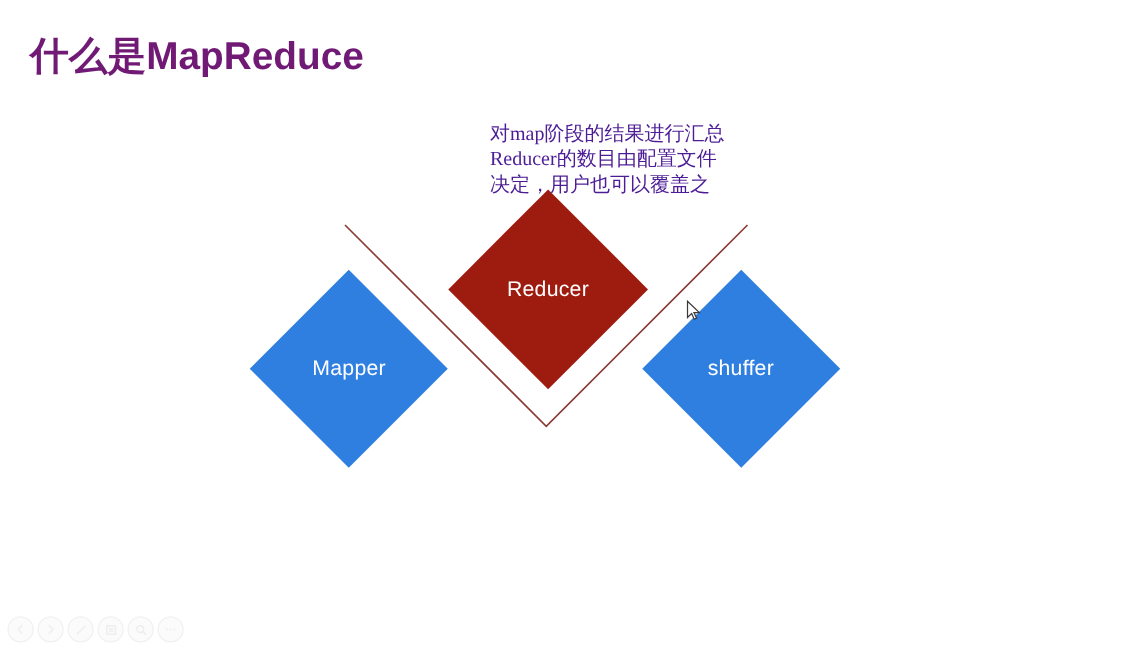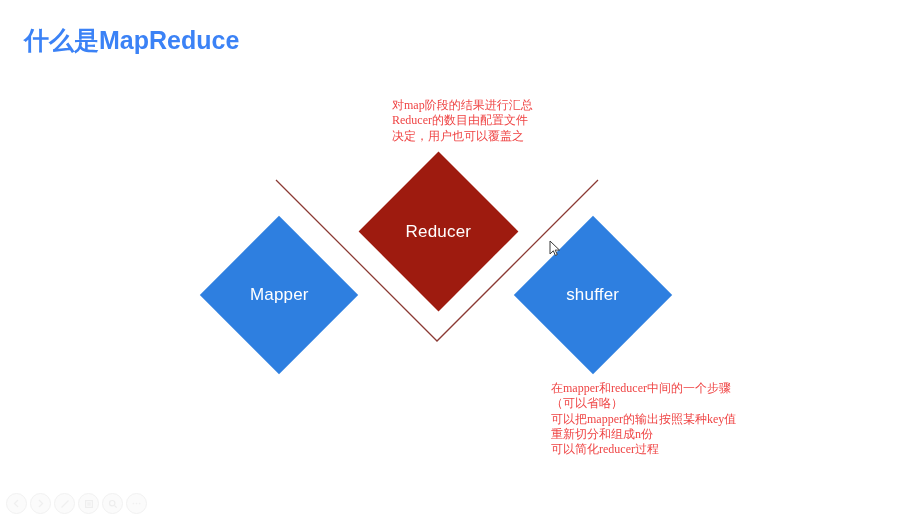--- a/index.html
+++ b/index.html
@@ -16,23 +16,23 @@
     height: 518px;
     background: #ffffff;
     overflow: hidden;
   }
 
   
   .slide-title {
     position: absolute;
     left: 24px;
     top: 24px;
-    font-size: 25px;
+    font-size: 31px;
     font-weight: bold;
-    color: #3b82f6;
+    color: #701a75;
     letter-spacing: 0px;
     white-space: nowrap;
   }
 
   
   .diamond {
     position: absolute;
     display: flex;
     align-items: center;
     justify-content: center;
@@ -75,23 +75,23 @@
     top: 0;
     width: 914px;
     height: 518px;
     pointer-events: none;
   }
 
   
   .note {
     position: absolute;
     font-family: "Liberation Serif", serif;
-    font-size: 12px;
+    font-size: 16px;
     line-height: 1.28;
-    color: #ef4444;
+    color: #4c1d95;
     white-space: pre-line;
   }
   #note-reducer {
     left: 392px;
     top: 98px;
     width: 200px;
   }
   #note-mapper {
     left: 181px;
     top: 379px;
@@ -157,25 +157,20 @@
 
   <div class="diamond" id="diamond-shuffer">
     <span class="diamond-label">shuffer</span>
   </div>
 
   <div class="note" id="note-reducer">对map阶段的结果进行汇总
 Reducer的数目由配置文件
 决定，用户也可以覆盖之</div>
 
 
-  <div class="note" id="note-shuffer">在mapper和reducer中间的一个步骤
-（可以省咯）
-可以把mapper的输出按照某种key值
-重新切分和组成n份
-可以简化reducer过程</div>
 
   <svg id="mouse-cursor" viewBox="0 0 12 18" xmlns="http://www.w3.org/2000/svg">
     <path d="M1,1 L1,14 L4.3,10.8 L6.4,15.4 L8.3,14.5 L6.2,10.1 L10.5,10.1 Z" fill="#ffffff" stroke="#3a3a3a" stroke-width="1"></path>
   </svg>
 
   <div id="bottom-toolbar">
     <div class="toolbar-btn">
       <svg width="9" height="9" viewBox="0 0 9 9">
         <path d="M6,1 L2.5,4.5 L6,8" fill="none" stroke="#efefef" stroke-width="1.2"></path>
       </svg>

